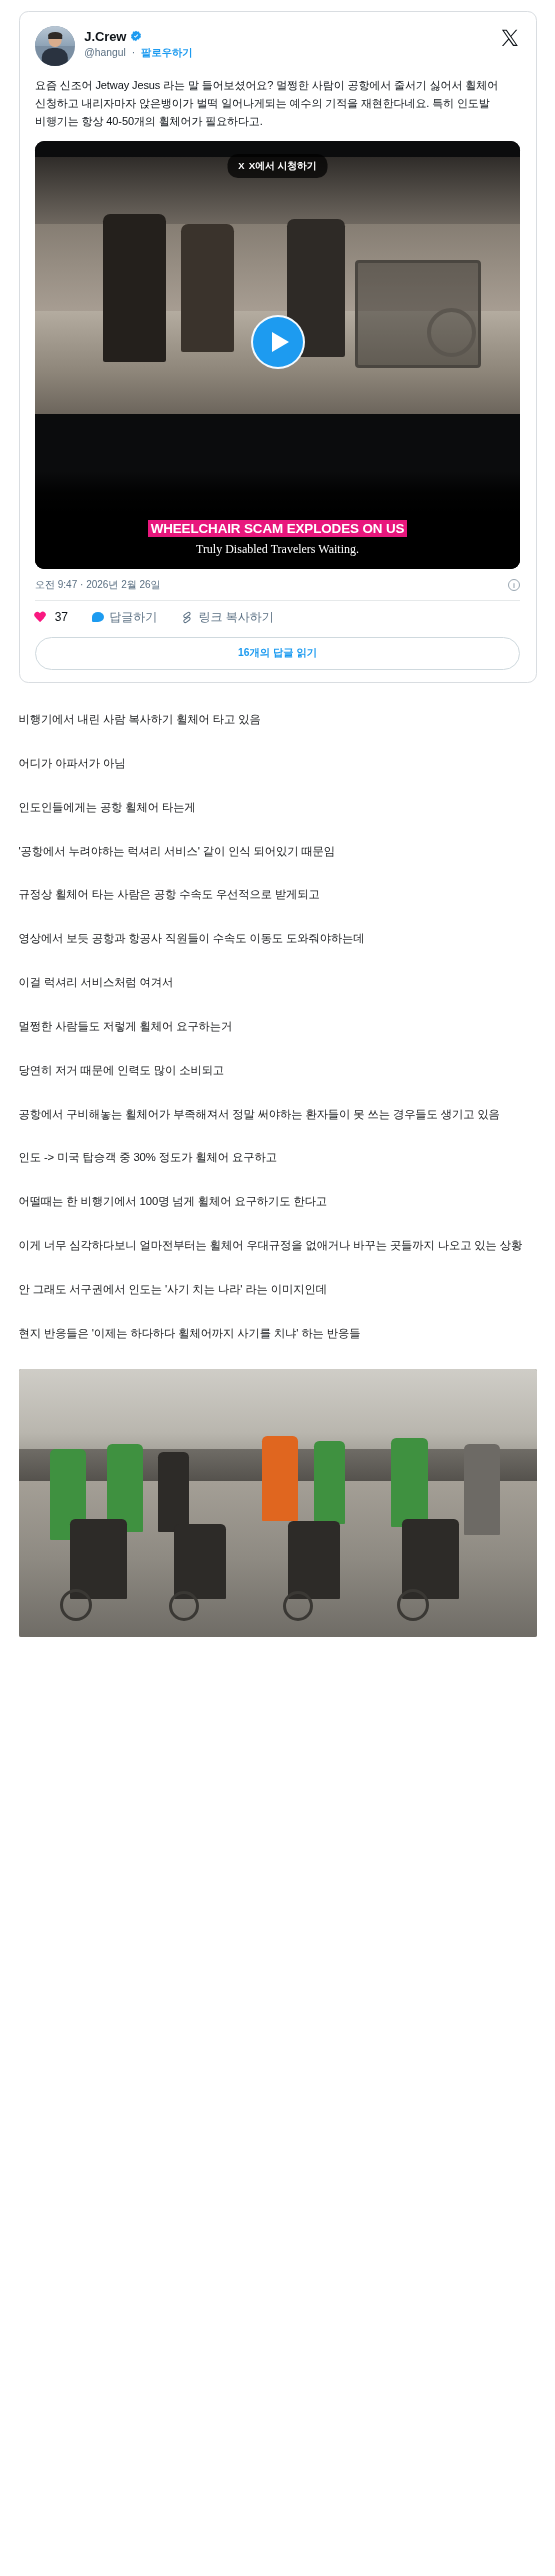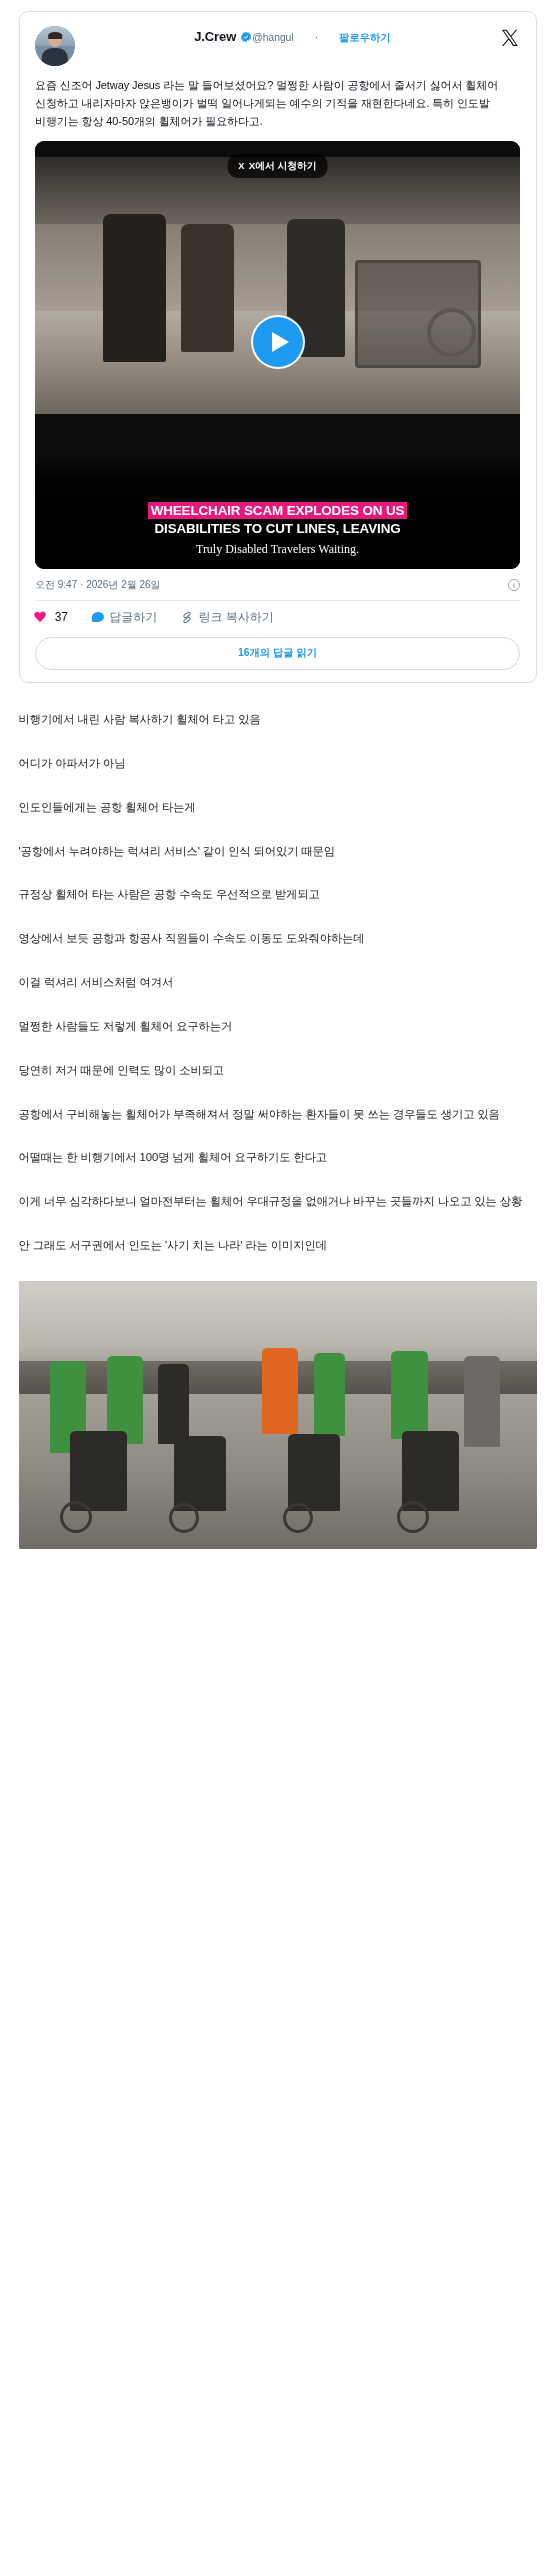--- a/index.html
+++ b/index.html
@@ -63,21 +63,21 @@
   .avatar .av-hair {
     position: absolute; left: 50%; top: 17%;
     transform: translateX(-50%);
     width: 34%; height: 16%;
     border-radius: 50% 50% 0 0;
     background: #2f2a27;
   }
   .name-block {
     margin-left: 9.3px;
     display: flex;
-    flex-direction: row;
+    flex-direction: column;
     justify-content: center;
     padding-top: 3.1px;
     flex: 1 1 auto;
   }
   .name-row {
     display: flex;
     align-items: center;
     gap: 4.1px;
   }
   .display-name {
@@ -86,21 +86,21 @@
     color: #0f1419;
     letter-spacing: -0.1px;
   }
   .verified {
     width: 12px; height: 12px;
     display: inline-block;
   }
   .handle-row {
     display: flex;
     align-items: center;
-    gap: 21px;
+    gap: 6px;
     margin-top: 2.1px;
     font-size: 10.3px;
     color: #5b7083;
   }
   .handle { color: #5b7083; }
   .dot-sep { color: #5b7083; }
   .follow-link {
     color: #1d9bf0;
     font-weight: 700;
     cursor: pointer;
@@ -433,23 +433,20 @@
       </div>
 
       <div class="play-btn">
         <div class="play-tri"></div>
       </div>
 
       <div class="caption-block">
         <div class="cap-line l1">
           <span class="hl">WHEELCHAIR SCAM EXPLODES ON US</span>
         </div>
-        <div class="cap-line">
-          <span>DISABILITIES TO CUT LINES, LEAVING</span>
-        </div>
         <div class="cap-sub">Truly Disabled Travelers Waiting.</div>
       </div>
     </div>
 
     <div class="tweet-meta">
       <span>오전 9:47 · 2026년 2월 26일</span>
       <span class="info-circle">i</span>
     </div>
 
     <div class="divider"></div>
@@ -479,23 +476,25 @@
     <p>비행기에서 내린 사람 복사하기 휠체어 타고 있음</p>
     <p>어디가 아파서가 아님</p>
     <p>인도인들에게는 공항 휠체어 타는게</p>
     <p>'공항에서 누려야하는 럭셔리 서비스' 같이 인식 되어있기 때문임</p>
     <p>규정상 휠체어 타는 사람은 공항 수속도 우선적으로 받게되고</p>
     <p>영상에서 보듯 공항과 항공사 직원들이 수속도 이동도 도와줘야하는데</p>
     <p>이걸 럭셔리 서비스처럼 여겨서</p>
     <p>멀쩡한 사람들도 저렇게 휠체어 요구하는거</p>
     <p>당연히 저거 때문에 인력도 많이 소비되고</p>
     <p>공항에서 구비해놓는 휠체어가 부족해져서 정말 써야하는 환자들이 못 쓰는 경우들도 생기고 있음</p>
+    <p>인도 -&gt; 미국 탑승객 중 30% 정도가 휠체어 요구하고</p>
     <p>어떨때는 한 비행기에서 100명 넘게 휠체어 요구하기도 한다고</p>
     <p>이게 너무 심각하다보니 얼마전부터는 휠체어 우대규정을 없애거나 바꾸는 곳들까지 나오고 있는 상황</p>
     <p>안 그래도 서구권에서 인도는 '사기 치는 나라' 라는 이미지인데</p>
+    <p>현지 반응들은 '이제는 하다하다 휠체어까지 사기를 치냐' 하는 반응들</p>
   </div>
 
   <div class="bottom-photo">
     <div class="bp-wall"></div>
     <div class="bp-counter"></div>
     <div class="bp-floor"></div>
 
     <div class="bp-person bp-green" style="left:6%;  top:30%; width:7%;  height:34%;"></div>
     <div class="bp-person bp-green" style="left:17%; top:28%; width:7%;  height:33%;"></div>
     <div class="bp-person bp-dark" style="left:27%; top:31%; width:6%;  height:30%;"></div>

